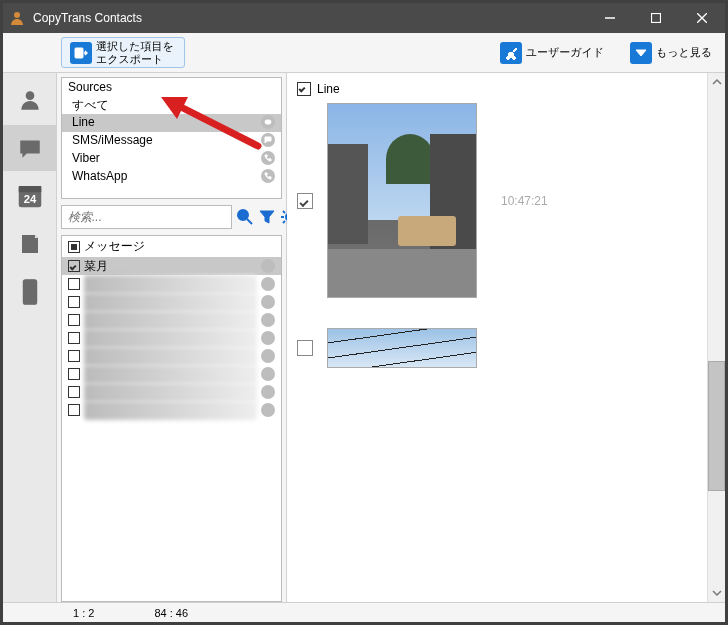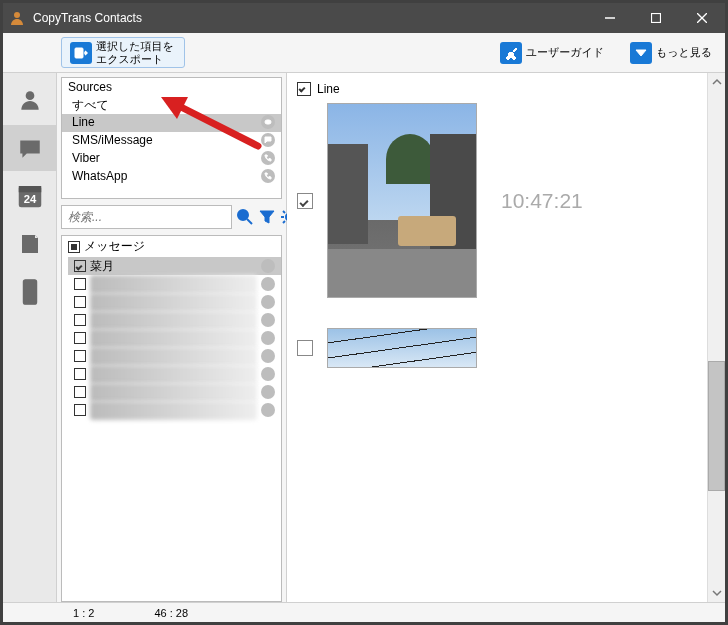--- a/index.html
+++ b/index.html
@@ -38,39 +38,39 @@
   .src-item .dot { width:14px; height:14px; border-radius:50%; background:#bdbdbd; margin-left:auto; display:flex;align-items:center;justify-content:center;}
   .src-item .dot svg{stroke:#fff;fill:#fff;}
   .searchrow { display:flex; align-items:center; gap:4px;}
   .searchrow input { flex:1; height:24px; border:1px solid #bbb; padding:0 6px; font-style:italic; color:#888; font-size:12px;}
   .iconbtn { width:24px; height:24px; display:flex;align-items:center;justify-content:center;}
   .iconbtn svg{stroke:#1a6cd0;fill:#1a6cd0;}
   .msgs { flex:1; overflow:auto;}
   .msg-head { display:flex; align-items:center; padding:2px 6px; gap:4px;}
   .msg-head .sq { width:12px;height:12px;border:1px solid #333; position:relative;}
   .msg-head .sq::after{content:"";position:absolute;inset:2px;background:#333;}
-  .msg-row { display:flex; align-items:center; padding:1px 6px; height:18px; gap:4px;margin-left:6px;}
+  .msg-row { display:flex; align-items:center; padding:1px 6px; height:18px; gap:4px;}
   .msg-row.sel { background:#c8c8c8;}
   .chk { width:12px;height:12px;border:1px solid #333;flex:none;position:relative;}
   .chk.checked::before{content:"";position:absolute;left:1px;top:4px;width:4px;height:2px;border-left:2px solid #333;border-bottom:2px solid #333;transform:rotate(-45deg);}
   .msg-row .txt{flex:1;position:relative;}
   .msg-row .dot { width:14px; height:14px; border-radius:50%; background:#bdbdbd;}
   .blur { color: transparent; }
   .blur::after{content:"";position:absolute;inset:-1px 0;background:linear-gradient(90deg,#bbb,#eee);filter:blur(2px);border-radius:3px;}
   
   .content { flex:1; display:flex; background:#fff; position:relative;}
   .content-inner{flex:1; padding:6px 6px 6px 10px; overflow:hidden;}
   .thread-head { display:flex; align-items:center; gap:6px; height:20px;}
   .thread-head .chk{}
   .thread-body { padding-top:4px; height: calc(100% - 20px); overflow:hidden;}
   .photo-row { display:flex; align-items:center; gap:14px; margin-bottom:30px;}
   .photo-chk { width:16px;height:16px;border:1px solid #888;position:relative;flex:none;}
   .photo-chk.checked::before{content:"";position:absolute;left:2px;top:6px;width:6px;height:3px;border-left:2px solid #444;border-bottom:2px solid #444;transform:rotate(-45deg);}
   .photo { width:150px; height:195px; background:#ccc; border:1px solid #aaa; flex:none; position:relative; overflow:hidden;}
-  .time { color:#aaa; font-size:21px; margin-left:10px;}
+  .time { color:#aaa; font-size:12px; margin-left:10px;}
   .scrollbar { width:18px; background:#f0f0f0; border-left:1px solid #ddd; display:flex; flex-direction:column;}
   .sb-btn{height:18px;display:flex;align-items:center;justify-content:center;}
   .sb-thumb{ margin-top:270px; height:130px; background:#c4c4c4; border:1px solid #aaa;}
   
   .status { height:20px; border-top:1px solid #d0d0d0; background:#f5f5f5; font-size:11px; padding-left:70px; display:flex; gap:60px; align-items:center;}
   
   .arrow-overlay{ position:absolute; left:150px; top:58px; pointer-events:none;}
   
   .sky1{position:absolute;inset:0;background:linear-gradient(#8bb5e6 0%,#bcd6f0 60%,#6a6a6a 60%,#777 100%);}
   .bldg1{position:absolute;left:0;top:40px;width:40px;height:100px;background:#555;}
@@ -359,15 +359,15 @@
             <svg width="10" height="10">
               <path d="M1 3l4 4 4-4" fill="none" stroke="#777" stroke-width="1.5"></path>
             </svg>
           </div>
       </div>
     </div>
   </div>
 
   <div class="status">
     <span>1 : 2</span>
-    <span>46 : 28</span>
+    <span>84 : 46</span>
   </div>
 </div>
 
 </body></html>

